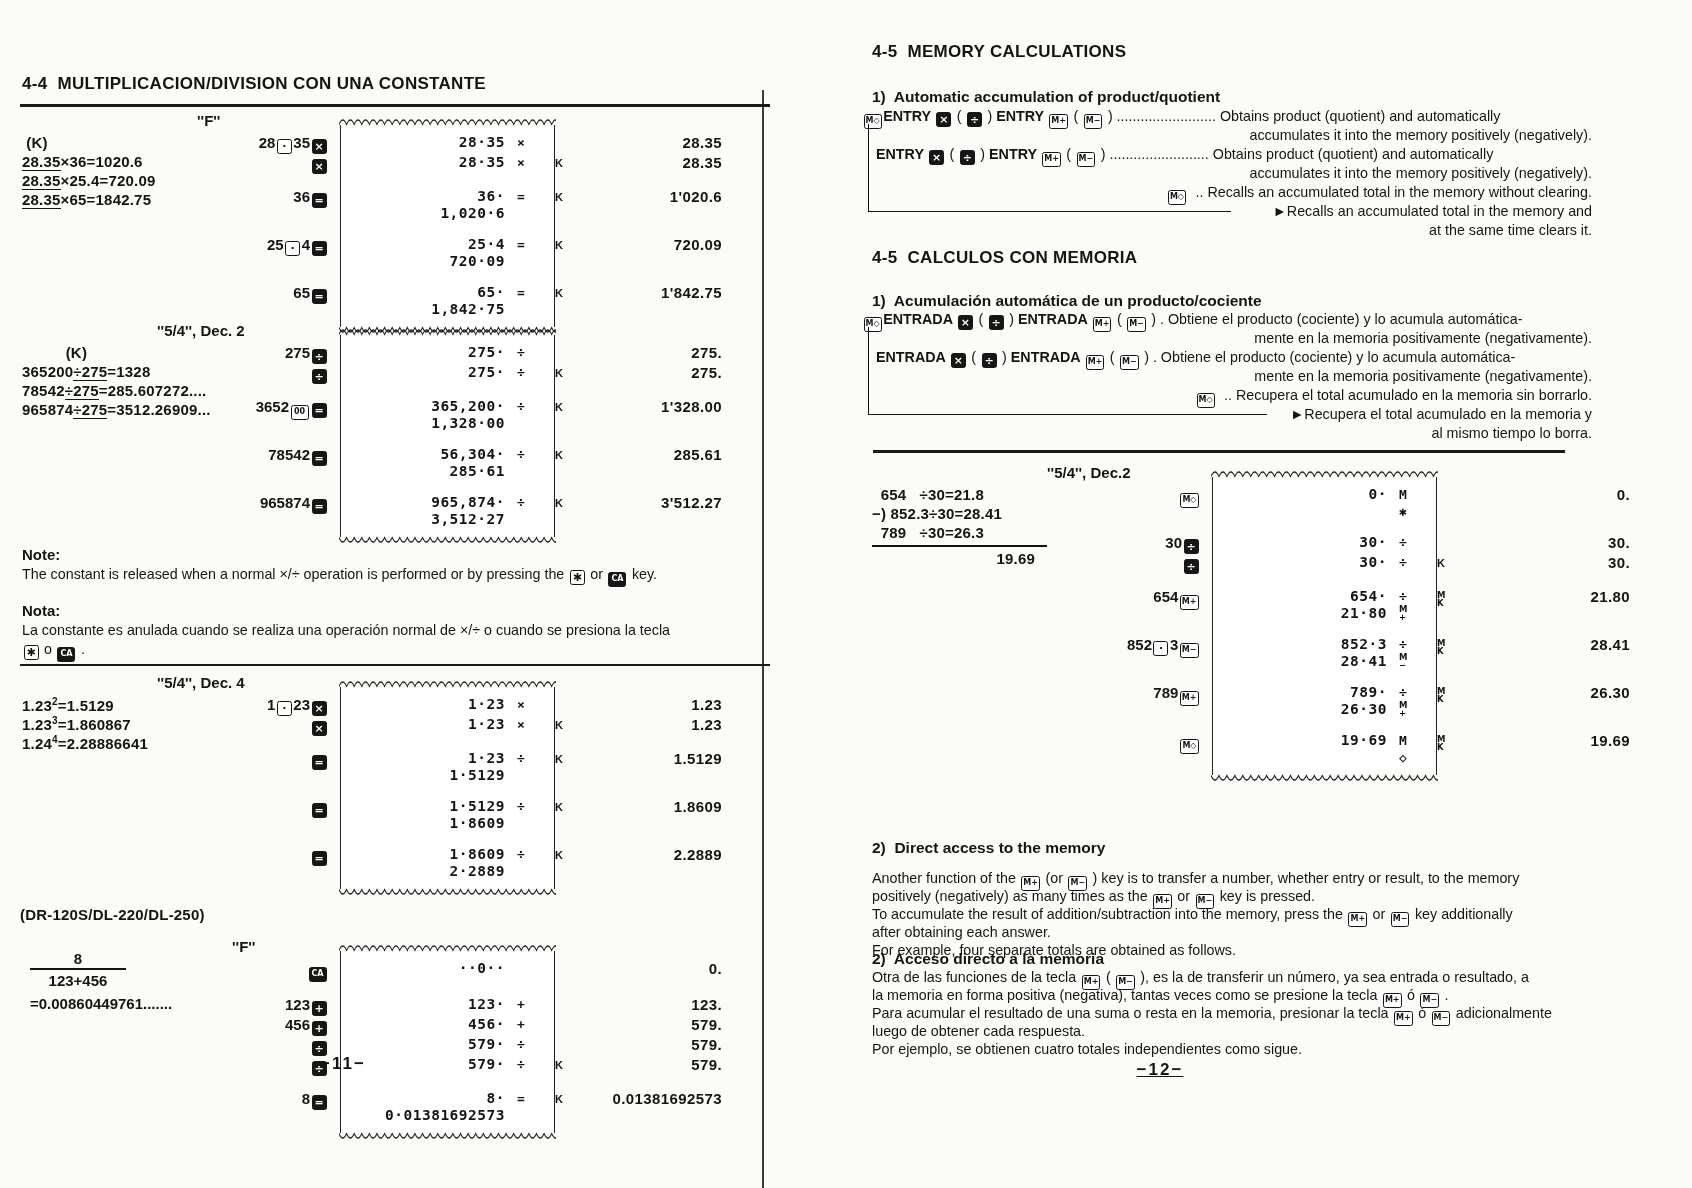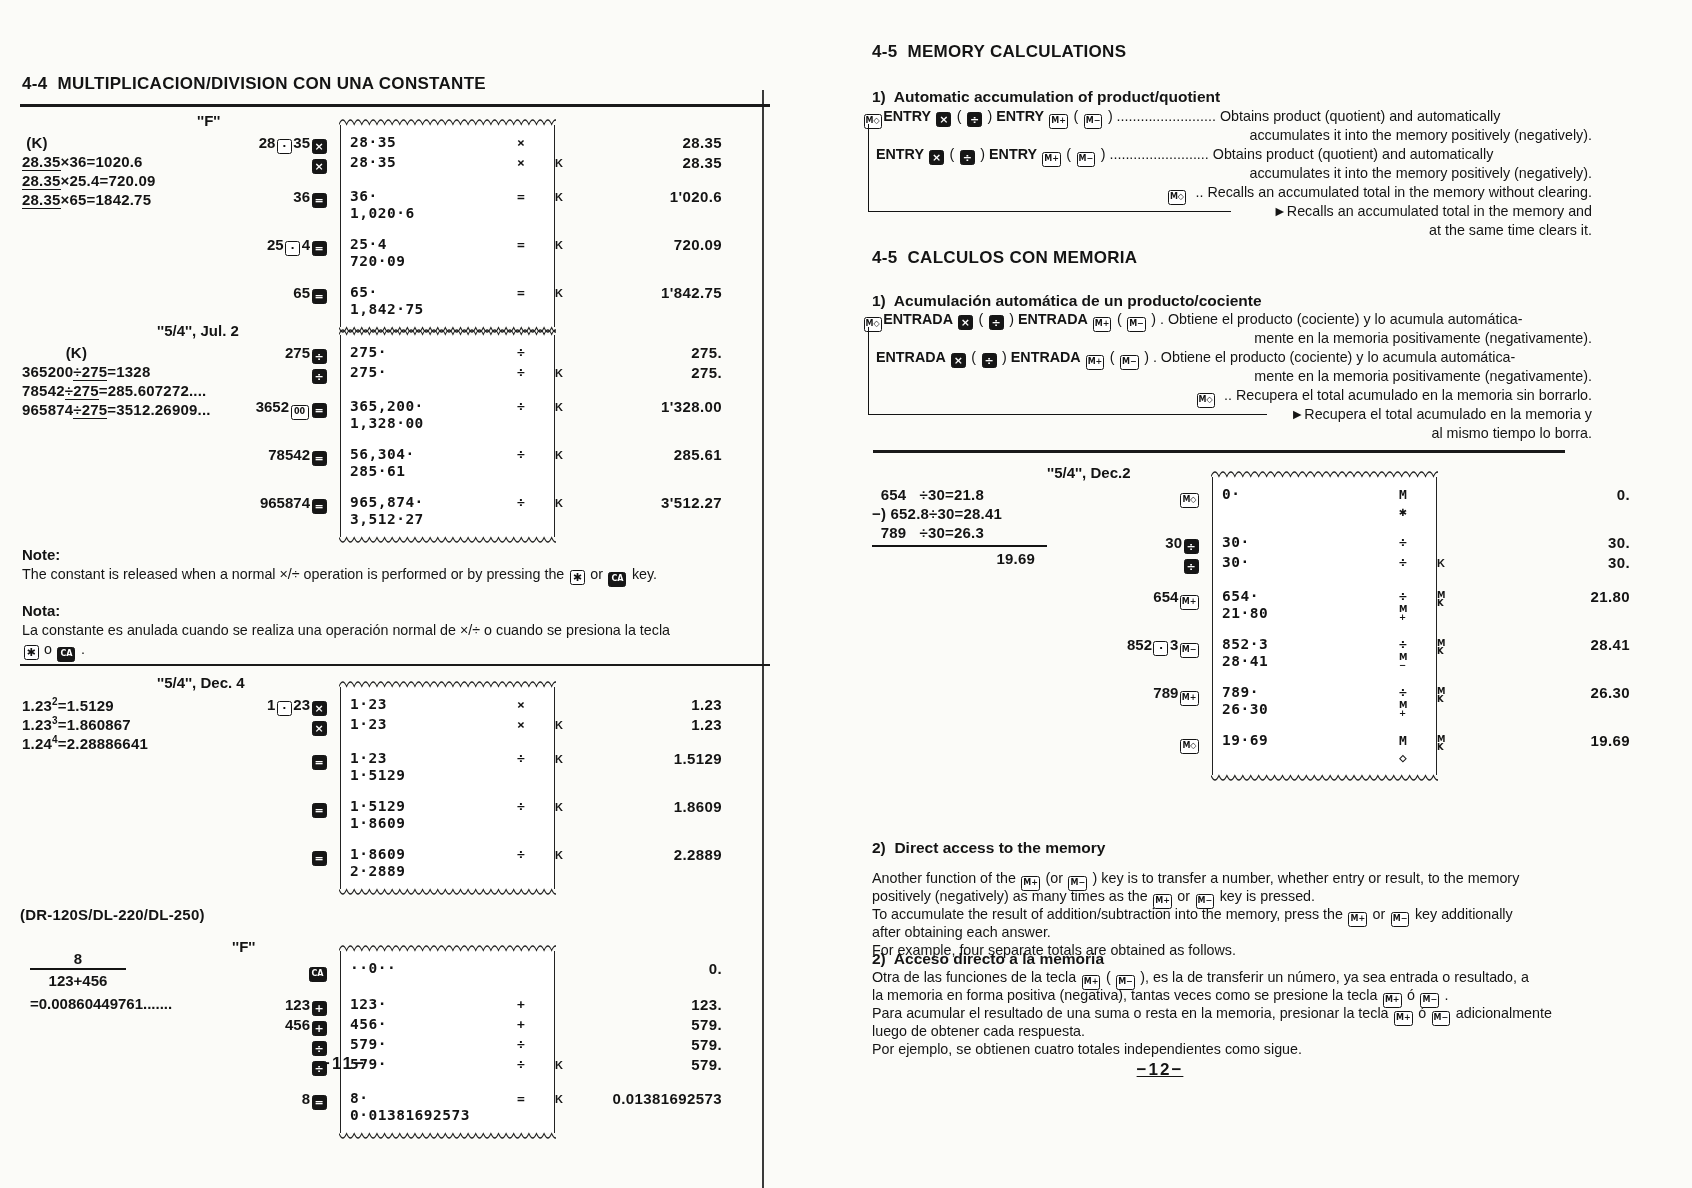--- a/index.html
+++ b/index.html
@@ -40,21 +40,21 @@
   .receipt{position:absolute;left:var(--wk);top:-7px;bottom:-9px;width:var(--wd);
     border-left:1.8px solid #222;border-right:1.8px solid #222;box-sizing:border-box;background:#fff;}
   .wave{position:absolute;left:-2px;width:calc(100% + 4px);height:9px;}
   .wtop{top:-8px;}.wbot{bottom:-8px;transform:scaleY(-1);}
   .prow{display:flex;margin-top:14px;position:relative;}
   .prow.r0,.prow.tight{margin-top:0;}
   .ckeys{width:var(--wk);text-align:right;padding-right:12px;box-sizing:border-box;font-weight:700;
     font-size:15px;white-space:nowrap;line-height:17px;}
   .cdisp{width:var(--wd);box-sizing:border-box;padding:0 16px 0 10px;flex:none;}
   .prnt{display:flex;line-height:17px;height:17px;}
-  .num{flex:1;padding-right:12px;font-family:"DejaVu Sans Mono",monospace;
+  .num{flex:1;text-align:right;padding-right:12px;font-family:"DejaVu Sans Mono",monospace;
     font-size:14.5px;font-weight:600;letter-spacing:.5px;}
   .op{width:22px;flex:none;font-family:"DejaVu Sans Mono",monospace;font-size:13px;font-weight:600;}
   .op.stack{display:inline-flex;flex-direction:column;font-size:8.5px;line-height:7.5px;justify-content:center;font-family:"DejaVu Sans",sans-serif;}
   .cmarg{width:var(--wm);flex:none;font-size:11px;font-weight:700;line-height:14px;padding-top:2px;}
   .cmarg.stack{display:flex;flex-direction:column;font-size:8.5px;line-height:7.5px;padding-top:4px;font-family:"DejaVu Sans",sans-serif;}
   .cres{flex:1;text-align:right;font-size:15px;font-weight:600;letter-spacing:.4px;line-height:17px;white-space:pre;}
 
   .bracket{position:absolute;border-left:1.8px solid #141414;border-bottom:1.8px solid #141414;}
 
   .frac-wrap{position:absolute;font-size:15px;font-weight:600;}
@@ -155,21 +155,21 @@
               </div>
             </div>
             <div class="cmarg">K</div>
             <div class="cres">1'842.75</div>
           </div>
         </div>
       </div>
     </div>
 
   <div class="calc-block" style="left:22px;top:322px;width:700px;--wp:233px;--wk:85px;--wd:215px;--wm:30px;--mx:135px;">
-      <div class="mode">''5/4'', Jul. 2</div>
+      <div class="mode">''5/4'', Dec. 2</div>
       <div class="cbody">
         <div class="problems">
           <div class="pline"><span>          (K)</span></div>
           <div class="pline"><span>365200</span><span class="u">÷275</span><span>=1328</span></div>
           <div class="pline"><span>78542</span><span class="u">÷275</span><span>=285.607272....</span></div>
           <div class="pline"><span>965874</span><span class="u">÷275</span><span>=3512.26909...</span></div>
         </div>
         <div class="cgrid">
           <div class="receipt">
             <svg viewBox="0 0 400 9" preserveAspectRatio="none" class="wave wtop">
@@ -471,21 +471,21 @@
   </div>
   <div class="bracket" style="left:868px;top:327px;width:398px;height:87px;"></div>
 
   <div class="hrule" style="left:873px;top:450px;width:692px;height:2.5px;"></div>
 
   <div class="calc-block" style="left:872px;top:464px;width:758px;--wp:210px;--wk:130px;--wd:225px;--wm:35px;--mx:175px;">
       <div class="mode">''5/4'', Dec.2</div>
       <div class="cbody">
         <div class="problems">
           <div class="pline"><span>  654   ÷30=21.8</span></div>
-          <div class="pline"><span>−) 652.8÷30=28.41</span></div>
+          <div class="pline"><span>−) 852.3÷30=28.41</span></div>
           <div class="pline rule"><span>  789   ÷30=26.3</span></div>
           <div class="pline total"><span>19.69</span></div>
         </div>
         <div class="cgrid">
           <div class="receipt">
             <svg viewBox="0 0 400 9" preserveAspectRatio="none" class="wave wtop">
               <path d="M0,7.5 q7,-9 14,0 q7,-9 14,0 q7,-9 14,0 q7,-9 14,0 q7,-9 14,0 q7,-9 14,0 q7,-9 14,0 q7,-9 14,0 q7,-9 14,0 q7,-9 14,0 q7,-9 14,0 q7,-9 14,0 q7,-9 14,0 q7,-9 14,0 q7,-9 14,0 q7,-9 14,0 q7,-9 14,0 q7,-9 14,0 q7,-9 14,0 q7,-9 14,0 q7,-9 14,0 q7,-9 14,0 q7,-9 14,0 q7,-9 14,0 q7,-9 14,0 q7,-9 14,0 q7,-9 14,0 q7,-9 14,0 q7,-9 14,0" fill="none" stroke="#222" stroke-width="1.6"></path>
             </svg>
             <svg viewBox="0 0 400 9" preserveAspectRatio="none" class="wave wbot">
               <path d="M0,7.5 q7,-9 14,0 q7,-9 14,0 q7,-9 14,0 q7,-9 14,0 q7,-9 14,0 q7,-9 14,0 q7,-9 14,0 q7,-9 14,0 q7,-9 14,0 q7,-9 14,0 q7,-9 14,0 q7,-9 14,0 q7,-9 14,0 q7,-9 14,0 q7,-9 14,0 q7,-9 14,0 q7,-9 14,0 q7,-9 14,0 q7,-9 14,0 q7,-9 14,0 q7,-9 14,0 q7,-9 14,0 q7,-9 14,0 q7,-9 14,0 q7,-9 14,0 q7,-9 14,0 q7,-9 14,0 q7,-9 14,0 q7,-9 14,0" fill="none" stroke="#222" stroke-width="1.6"></path>

